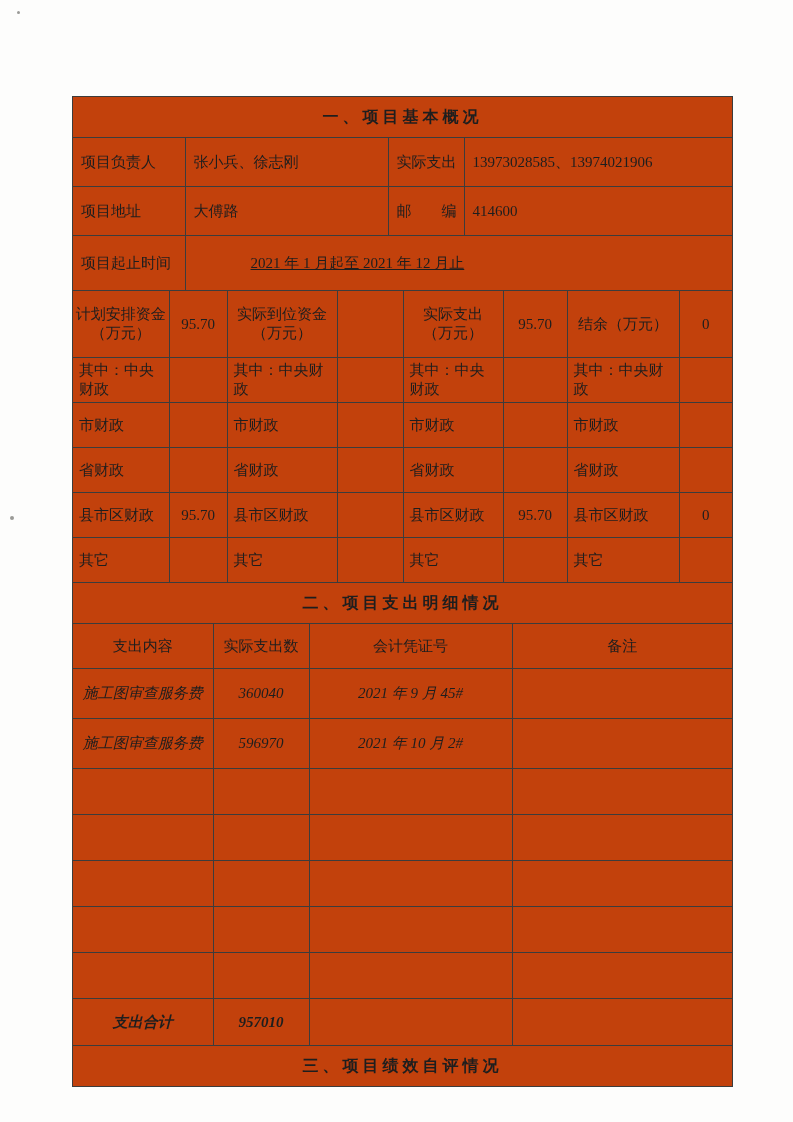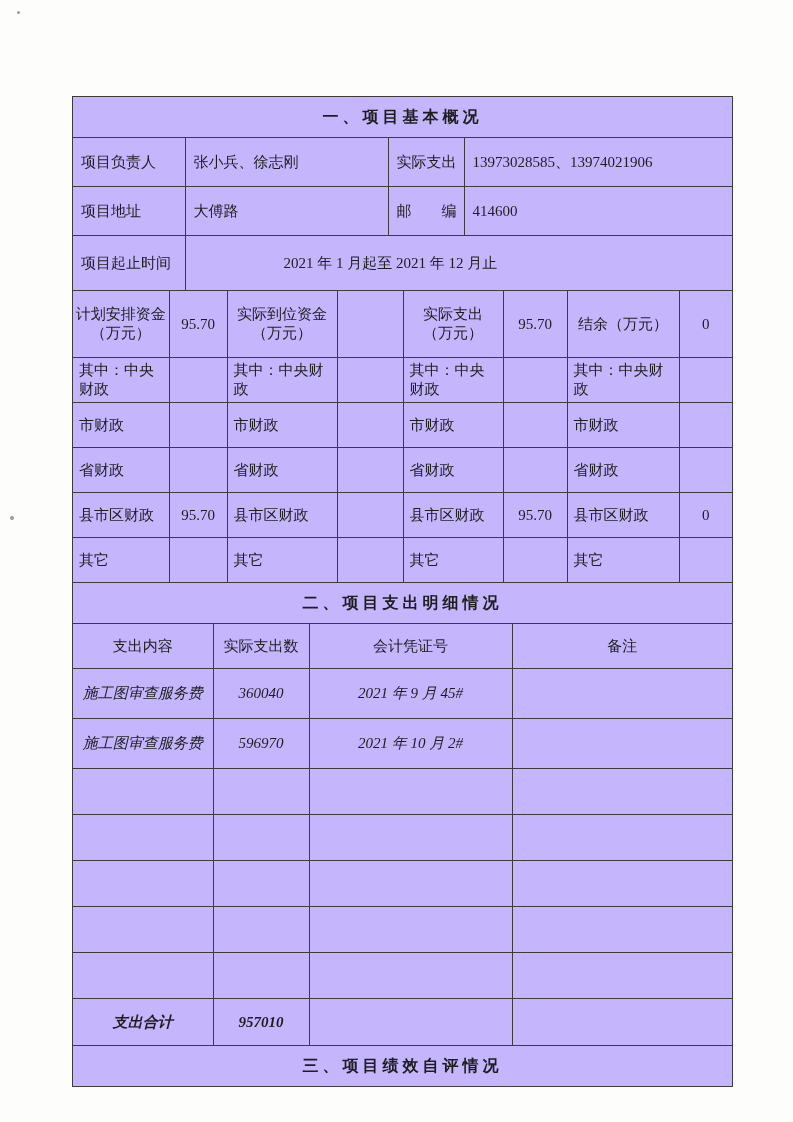--- a/index.html
+++ b/index.html
@@ -7,21 +7,21 @@
     width:793px;height:1122px;
     background:#fdfdfc;
     font-family:"Liberation Serif","DejaVu Serif",serif;
     color:#1e1e1e;
     position:relative;
     overflow:hidden;
   }
   .doc{
     position:absolute;left:72px;top:96px;width:659px;
     border:1px solid #3c3c3c;
-    background:#c4b5fd;
+    background:#c2410c;
   }
   table{border-collapse:collapse;table-layout:fixed;width:659px;}
   td,th{
     border-right:1px solid #3c3c3c;
     border-bottom:1px solid #3c3c3c;
     font-size:15px;
     font-weight:normal;
     padding:2px 6px;
     overflow:hidden;
     vertical-align:middle;
@@ -30,21 +30,21 @@
   .title-row{
     height:40px;line-height:40px;
     text-align:center;
     font-weight:bold;
     font-size:16px;
     letter-spacing:4px;
     border-bottom:1px solid #3c3c3c;
   }
   .title-row.last{border-bottom:none;}
   .basic td{height:44px;padding-left:8px;}
-  .basic td.period-cell{height:50px;padding-left:98px;}
+  .basic td.period-cell{height:50px;padding-left:65px;text-decoration:underline;}
   .basic td.lbl{padding-left:8px;}
   .funding td{height:40px;padding-left:6px;}
   .funding tr.fh td{height:62px;}
   .funding td.hl{white-space:pre-line;text-align:center;padding-left:2px;padding-right:2px;}
   .funding td.val{text-align:center;padding-left:2px;padding-right:2px;}
   .expense th{height:40px;text-align:center;}
   .expense td{height:45px;text-align:center;font-style:italic;}
   .expense tr.empty td{height:41px;}
   .expense tr.total td{height:42px;font-weight:bold;}
   .speck{position:absolute;background:#9a9a97;border-radius:50%;}

